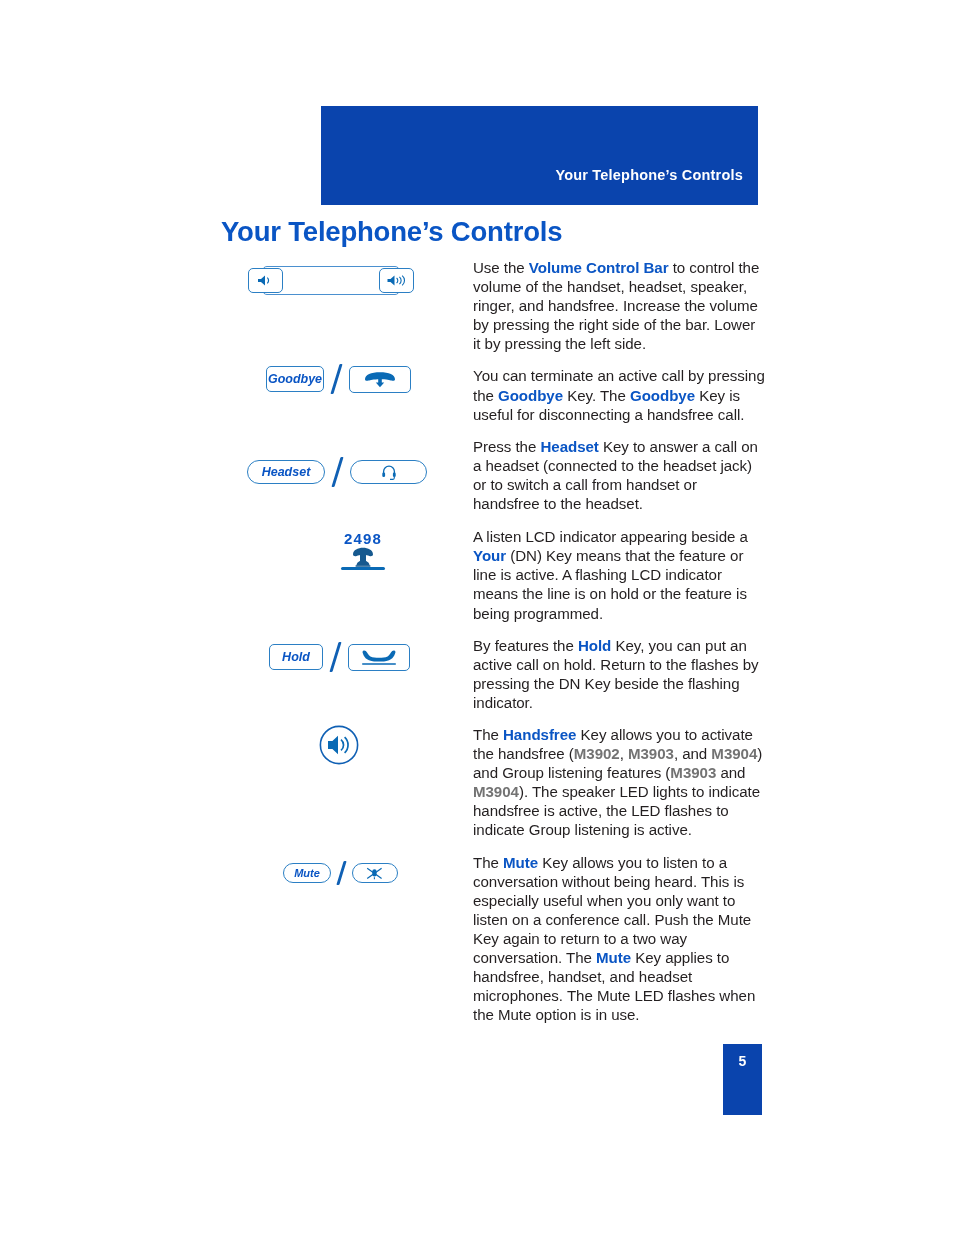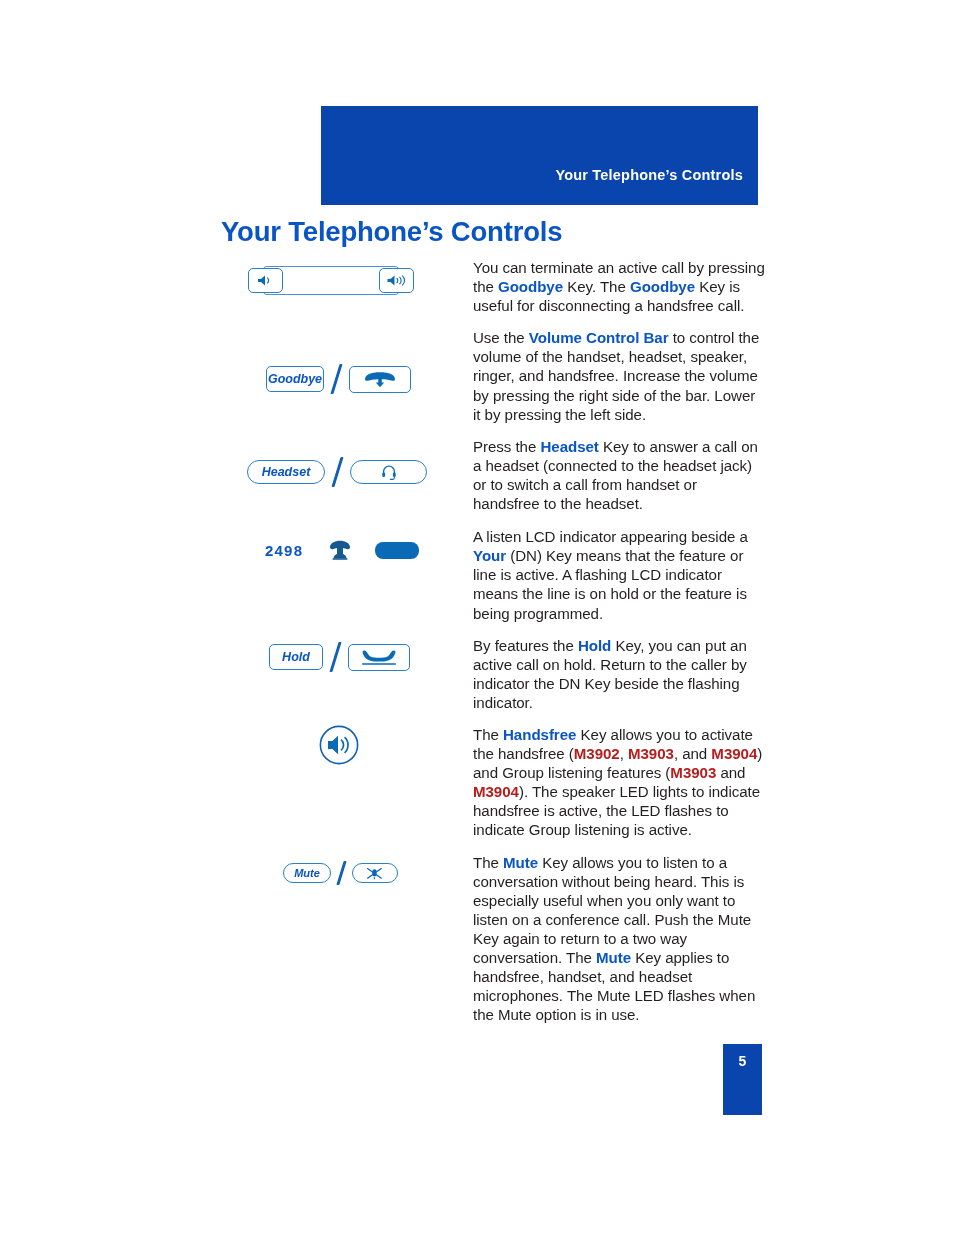--- a/index.html
+++ b/index.html
@@ -67,21 +67,21 @@
     line-height: 19.1px;
     color: #231f20;
     margin: 0 0 14px 0;
     letter-spacing: -0.05px;
   }
   .kw {
     color: #0a55c4;
     font-weight: bold;
   }
   .bk {
-    color: #b91c1c;
+    color: #737373;
     font-weight: bold;
   }
 
   
   .icon-row {
     position: relative;
     display: flex;
     align-items: center;
   }
 
@@ -268,21 +268,21 @@
           <rect x="1.3" y="8.4" width="2.8" height="4.6" rx="1.3" fill="#0a6ab5"></rect>
           <rect x="11.9" y="8.4" width="2.8" height="4.6" rx="1.3" fill="#0a6ab5"></rect>
           <path d="M13.3 13 V14 A1.6 1.6 0 0 1 11.7 15.4 H9" stroke="#0a6ab5" stroke-width="1.1" fill="none"></path>
         </svg>
       </span>
     </div>
   </div>
 
   <div class="row-spacer" style="height:38px;"></div>
 
-  <div class="icon-row" style="height:40px; padding-left:44px;">
+  <div class="icon-row" style="height:40px; padding-left:44px;flex-direction:column;">
     <span class="dn-num">2498</span>
     <span style="display:inline-block;width:24px"></span>
     <span>
       <svg width="26" height="20" viewBox="0 0 26 20">
         <path d="M3 7.5 C3 3 8 0.8 13 0.8 C18 0.8 23 3 23 7.5
                  C23 9 21.2 9.6 19.4 9 C17.6 8.4 16.2 7.8 13 7.8
                  C9.8 7.8 8.4 8.4 6.6 9 C4.8 9.6 3 9 3 7.5 Z" fill="#16598f"></path>
         <rect x="10" y="7" width="6" height="7" fill="#16598f"></rect>
         <path d="M6.5 18.6 C6.5 15.6 9.4 13.6 13 13.6 C16.6 13.6 19.5 15.6 19.5 18.6 Z" fill="#16598f"></path>
         <rect x="5.4" y="18.2" width="15.2" height="1.6" rx="0.8" fill="#16598f"></rect>
@@ -342,29 +342,29 @@
           <path d="M1.2 11.6 L15.6 1.2" stroke="#0a6ab5" stroke-width="1.2"></path>
         </svg>
       </span>
     </div>
   </div>
 
 </div>
 
 <div class="right-col">
 
+  <p class="para" style="margin-bottom:13px;"><span>Use the </span><span class="kw">Volume Control Bar</span><span> to control the volume of the handset, headset, speaker, ringer, and handsfree. Increase the volume by pressing the right side of the bar. Lower it by pressing the left side.</span></p>
+
   <p class="para" style="margin-bottom:13px;"><span>You can terminate an active call by pressing the </span><span class="kw">Goodbye</span><span> Key. The </span><span class="kw">Goodbye</span><span> Key is useful for disconnecting a handsfree call.</span></p>
 
-  <p class="para" style="margin-bottom:13px;"><span>Use the </span><span class="kw">Volume Control Bar</span><span> to control the volume of the handset, headset, speaker, ringer, and handsfree. Increase the volume by pressing the right side of the bar. Lower it by pressing the left side.</span></p>
-
   <p class="para" style=""><span>Press the </span><span class="kw">Headset</span><span> Key to answer a call on a headset (connected to the headset jack) or to switch a call from handset or handsfree to the headset.</span></p>
 
   <p class="para" style="margin-bottom:13px;"><span>A listen LCD indicator appearing beside a </span><span class="kw">Your</span><span> (DN) Key means that the feature or line is active. A flashing LCD indicator means the line is on hold or the feature is being programmed.</span></p>
 
-  <p class="para" style="margin-bottom:13px;"><span>By features the </span><span class="kw">Hold</span><span> Key, you can put an active call on hold. Return to the caller by indicator the DN Key beside the flashing indicator.</span></p>
+  <p class="para" style="margin-bottom:13px;"><span>By features the </span><span class="kw">Hold</span><span> Key, you can put an active call on hold. Return to the flashes by pressing the DN Key beside the flashing indicator.</span></p>
 
   <p class="para" style="margin-bottom:13px;"><span>The </span><span class="kw">Handsfree</span><span> Key allows you to activate the handsfree (</span><span class="bk">M3902</span><span>, </span><span class="bk">M3903</span><span>, and </span><span class="bk">M3904</span><span>) and Group listening features (</span><span class="bk">M3903</span><span> and </span><span class="bk">M3904</span><span>). The speaker LED lights to indicate handsfree is active, the LED flashes to indicate Group listening is active.</span></p>
 
   <p class="para" style="margin-bottom:0;"><span>The </span><span class="kw">Mute</span><span> Key allows you to listen to a conversation without being heard. This is especially useful when you only want to listen on a conference call. Push the Mute Key again to return to a two way conversation. The </span><span class="kw">Mute</span><span> Key applies to handsfree, handset, and headset microphones. The Mute LED flashes when the Mute option is in use.</span></p>
 
 </div>
 
 <div class="page-tab">
   <div class="page-tab-num">5</div>
 </div>

